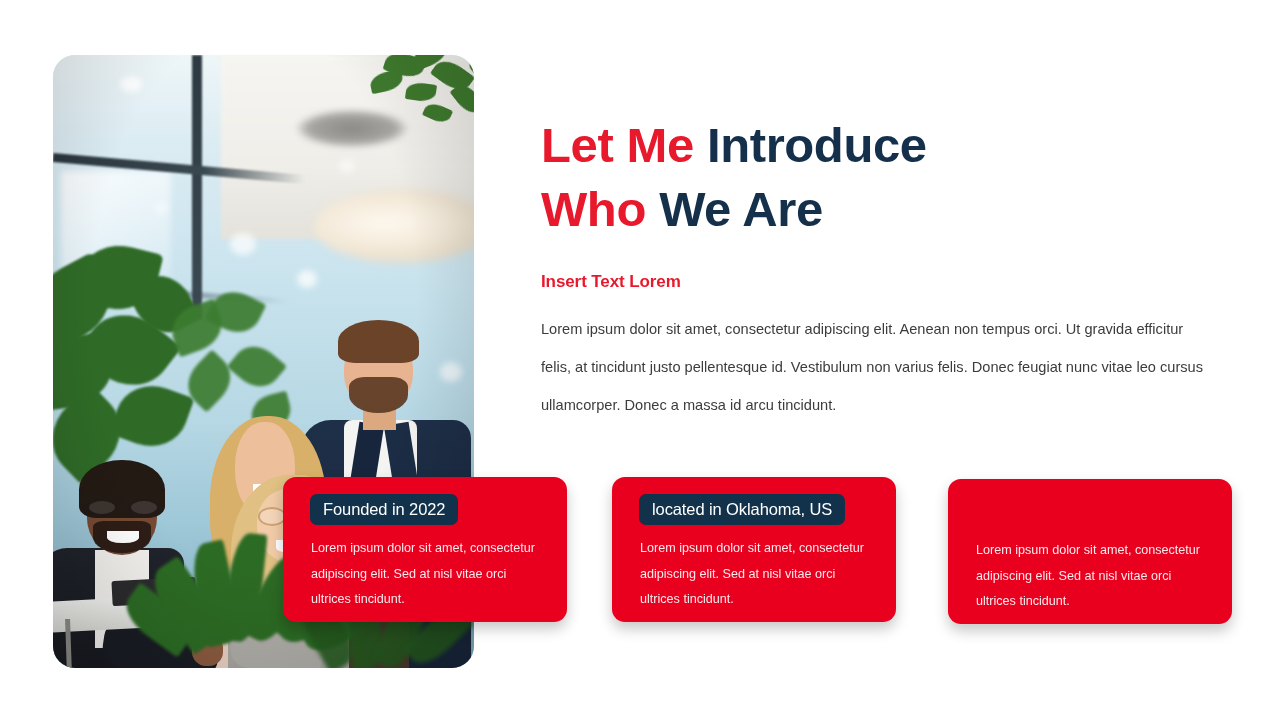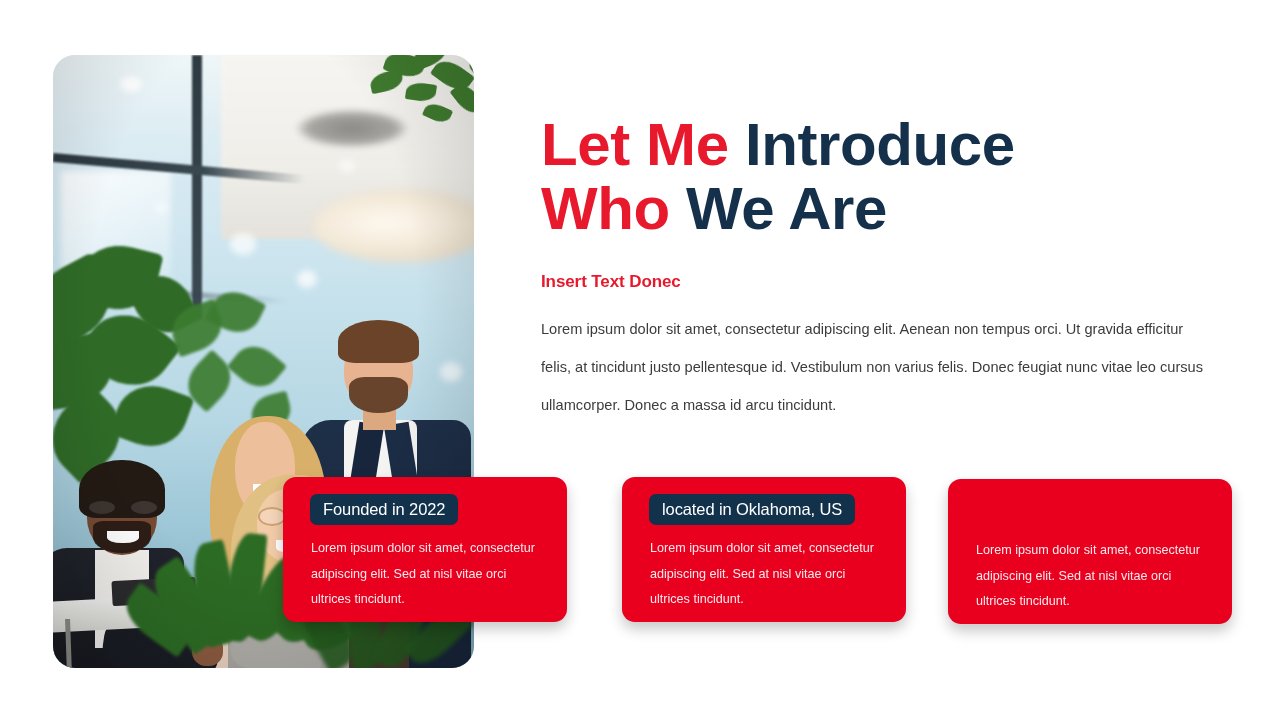--- a/index.html
+++ b/index.html
@@ -278,21 +278,21 @@
   }
   .ph-vignette {
     position:absolute; inset:0;
     background:radial-gradient(ellipse at 48% 40%,rgba(0,0,0,0) 52%,rgba(0,0,0,.20) 100%);
   }
 
   
   .headline {
     position:absolute; left:541px; top:113px;
     width:700px;
-    font-size:60px; font-weight:bold; line-height:64px;
+    font-size:49px; font-weight:bold; line-height:64px;
     letter-spacing:-0.4px;
     color:#15304b;
   }
   .headline .hl-red { color:#e8192c; }
 
   .subhead {
     position:absolute; left:541px; top:272px;
     font-size:17px; font-weight:bold; color:#e8192c;
     letter-spacing:-0.1px;
   }
@@ -304,21 +304,21 @@
 
   
   .card {
     position:absolute;
     width:284px; height:145px;
     background:#e8001e;
     border-radius:13px;
     box-shadow:0 7px 14px rgba(0,0,0,.22);
   }
   .card-1 { left:283px; top:477px; }
-  .card-2 { left:612px; top:477px;margin-left:10px; }
+  .card-2 { left:612px; top:477px; }
   .card-3 { left:948px; top:479px; }
 
   .badge {
     position:absolute; left:27px; top:17px;
     height:31px;
     display:inline-flex; align-items:center;
     padding:0 13px;
     background:#12314b;
     border-radius:7px;
     color:#ffffff;
@@ -458,21 +458,21 @@
 
       <div class="ph-vignette"></div>
     </div>
   </div>
 
   <h1 class="headline">
     <span class="hl-red">Let Me </span><span>Introduce</span><br>
     <span class="hl-red">Who </span><span>We Are</span>
   </h1>
 
-  <div class="subhead">Insert Text Donec</div>
+  <div class="subhead">Insert Text Lorem</div>
   <p class="body-copy">Lorem ipsum dolor sit amet, consectetur adipiscing elit. Aenean non tempus orci. Ut gravida efficitur felis, at tincidunt justo pellentesque id. Vestibulum non varius felis. Donec feugiat nunc vitae leo cursus ullamcorper. Donec a massa id arcu tincidunt.</p>
 
   <div class="card card-1">
     <div class="badge">Founded in 2022</div>
     <div class="card-text">Lorem ipsum dolor sit amet, consectetur adipiscing elit. Sed at nisl vitae orci ultrices tincidunt.</div>
   </div>
 
   <div class="card card-2">
     <div class="badge">located in Oklahoma, US</div>
     <div class="card-text">Lorem ipsum dolor sit amet, consectetur adipiscing elit. Sed at nisl vitae orci ultrices tincidunt.</div>

